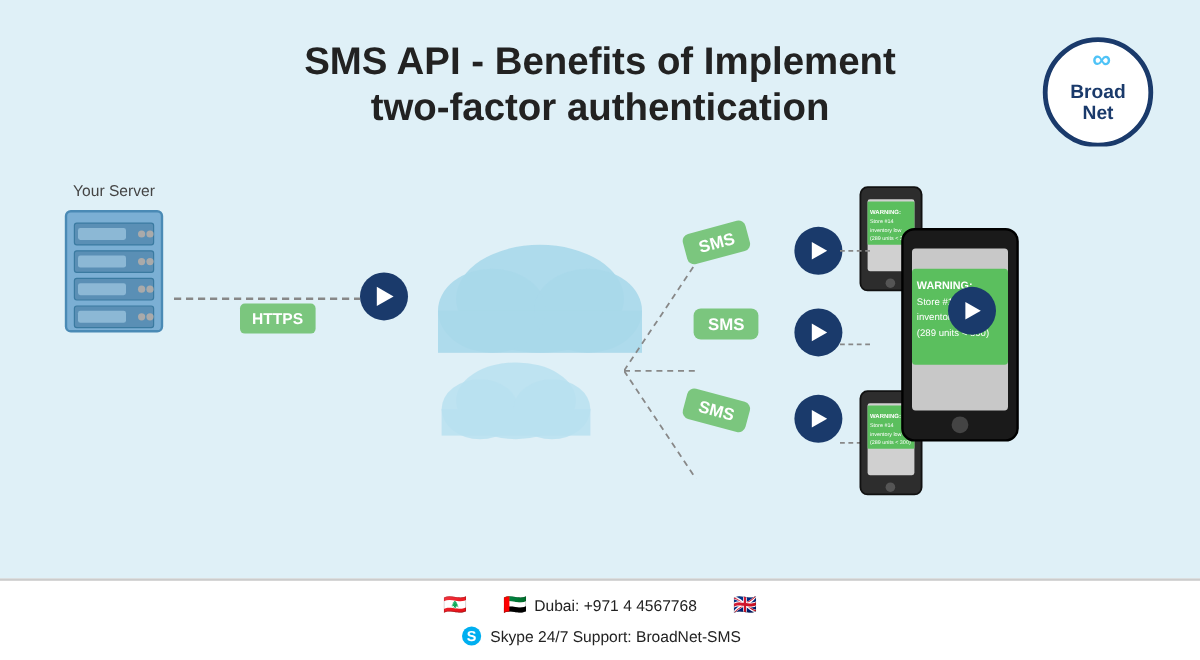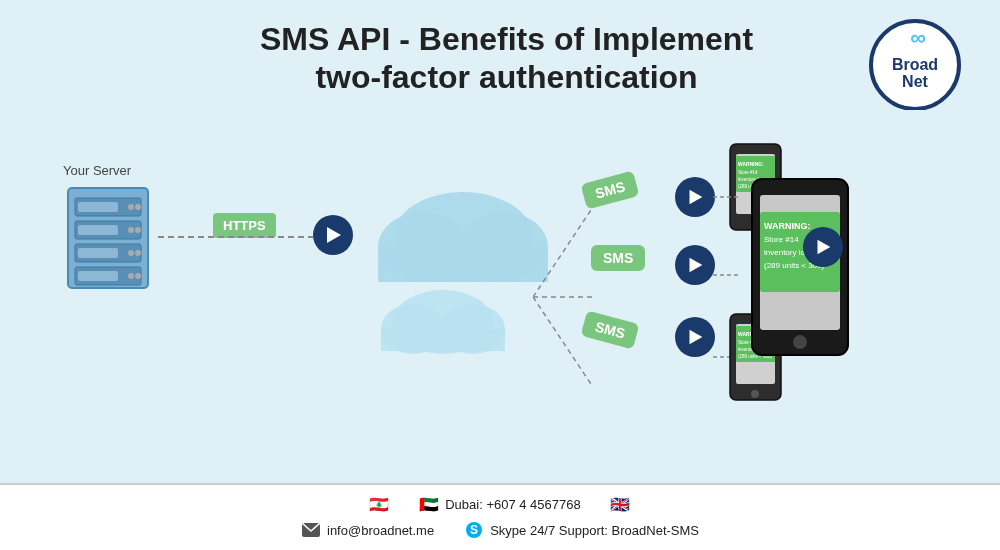--- a/index.html
+++ b/index.html
@@ -15,21 +15,22 @@
       width: 1000px;
       height: 550px;
       display: flex;
       flex-direction: column;
       background: #dff0f7;
     }
 
     .content-area {
       flex: 1;
       position: relative;
-      padding: 20px 30px 10px 43px;
+      padding: 20px 30px 10px 30px;
+      margin-top: 12px;
     }
 
     
     .title-block {
       text-align: center;
       margin-bottom: 20px;
     }
     .title-text {
       font-size: 32px;
       font-weight: 900;
@@ -51,38 +52,39 @@
       position: relative;
       width: 100%;
       height: 300px;
       margin-top: 10px;
     }
 
     
     .server-block {
       position: absolute;
       left: 20px;
-      top: 46px;
+      top: 22px;
+      text-align: center;
     }
     .server-label {
       font-size: 13px;
       color: #444;
       margin-bottom: 5px;
       font-weight: 500;
     }
     .server-icon {
       width: 90px;
       height: 110px;
     }
 
     
     .https-label {
       position: absolute;
       left: 170px;
-      top: 96px;
+      top: 124px;
       background: #7bc67e;
       color: white;
       font-weight: bold;
       font-size: 13px;
       padding: 5px 10px;
       border-radius: 4px;
     }
 
     
     .arrow-right {
@@ -377,36 +379,27 @@
     </div>
   </div>
 
   <div class="footer">
     <div class="footer-row">
       <div class="footer-item">
         <span class="flag">🇱🇧</span>
       </div>
       <div class="footer-item">
         <span class="flag">🇦🇪</span>
-        <span>Dubai: +607 4 4567768</span>
+        <span>Dubai: +971 4 4567768</span>
       </div>
       <div class="footer-item">
         <span class="flag">🇬🇧</span>
       </div>
     </div>
     <div class="footer-row">
-      <div class="footer-item">
-        <span class="envelope-icon">
-          <svg width="18" height="14" viewBox="0 0 18 14">
-            <rect x="0" y="0" width="18" height="14" rx="2" fill="#555"></rect>
-            <polyline points="0,0 9,8 18,0" stroke="white" stroke-width="1.5" fill="none"></polyline>
-          </svg>
-        </span>
-        <span>info@broadnet.me</span>
-      </div>
       <div class="footer-item">
         <span class="skype-icon">
           <svg width="18" height="18" viewBox="0 0 18 18">
             <circle cx="9" cy="9" r="8" fill="#00aff0"></circle>
             <text x="9" y="13" text-anchor="middle" font-size="12" fill="white" font-weight="bold">S</text>
           </svg>
         </span>
         <span>Skype 24/7 Support: BroadNet-SMS</span>
       </div>
     </div>

